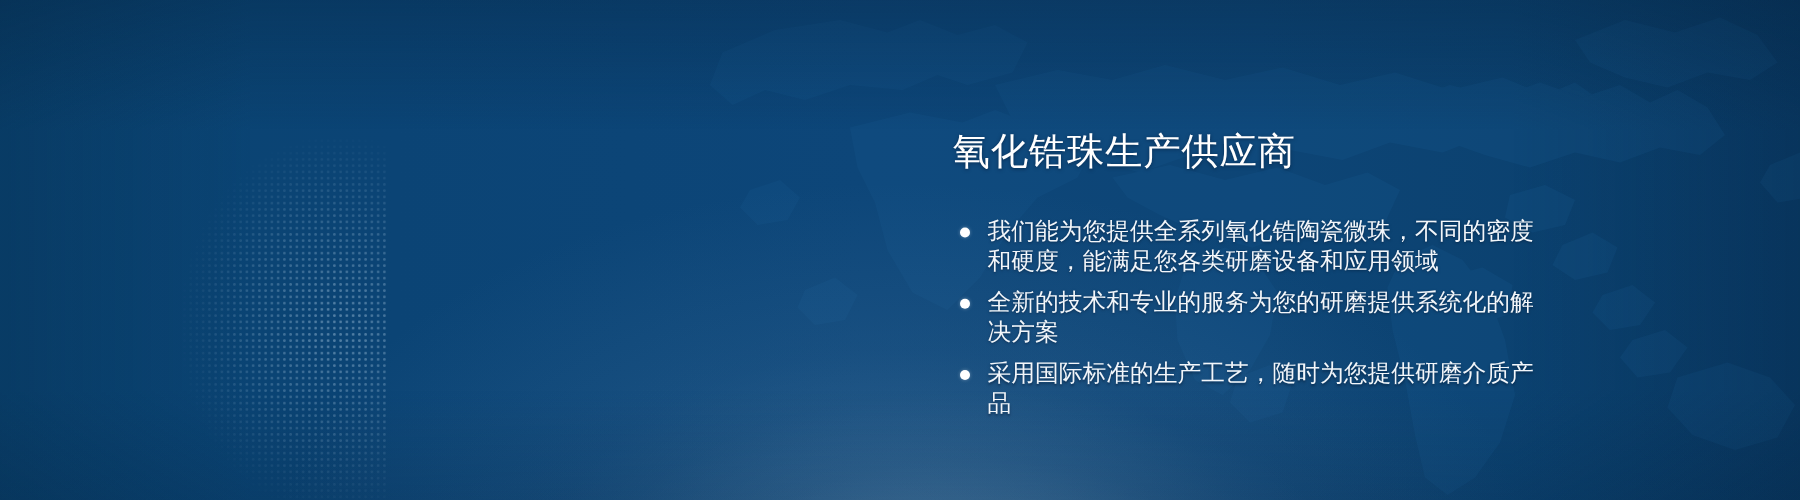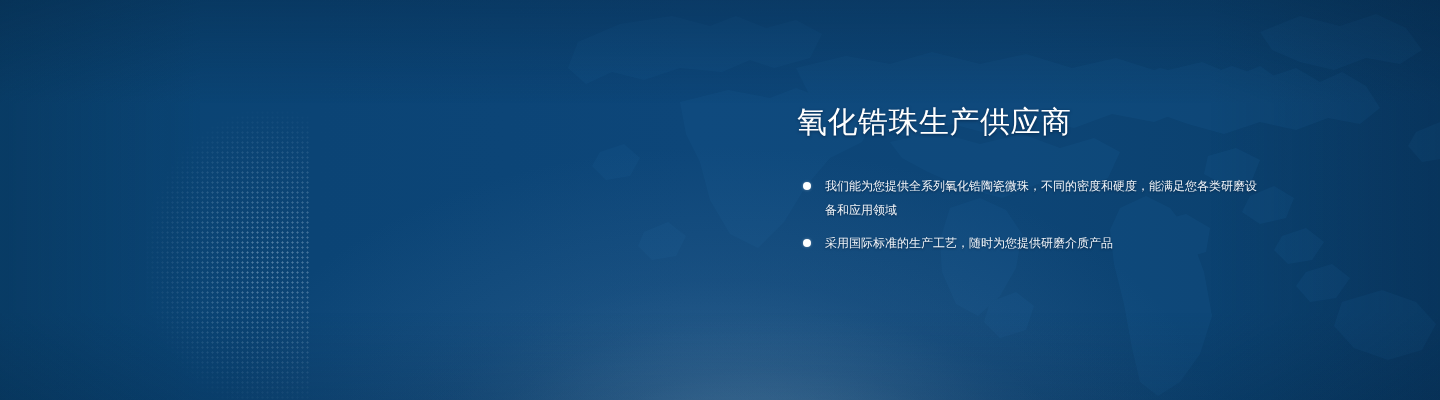--- a/index.html
+++ b/index.html
@@ -104,21 +104,21 @@
     background-size: 5px 5px;
     -webkit-mask-image: radial-gradient(ellipse 150px 180px at 78% 52%, #000 10%, rgba(0,0,0,0.55) 48%, rgba(0,0,0,0) 86%);
     mask-image: radial-gradient(ellipse 150px 180px at 78% 52%, #000 10%, rgba(0,0,0,0.55) 48%, rgba(0,0,0,0) 86%);
     opacity: 0.8;
     pointer-events: none;
   }
 
   
   .content {
     position: absolute;
-    left: 797px;
+    left: 762px;
     top: 104px;
     width: 470px;
   }
 
   .headline {
     margin: 0;
     font-size: 30px;
     font-weight: 400;
     line-height: 1.18;
     color: #ffffff;
@@ -131,21 +131,21 @@
     margin: 0;
     padding: 0;
     list-style: none;
     margin-top: 35px;
   }
 
   .bullet-item {
     position: relative;
     padding-left: 28px;
     margin-bottom: 9px;
-    font-size: 12px;
+    font-size: 19px;
     line-height: 24px;
     color: #f2f6fa;
     text-shadow: 0 1px 2px rgba(0,18,40,0.5);
   }
   .bullet-item:last-child { margin-bottom: 4px; }
 
   .bullet-dot {
     position: absolute;
     left: 6px;
     top: 8px;
@@ -330,18 +330,22 @@
   <div class="content">
     <h1 class="headline">氧化锆珠生产供应商</h1>
 
     <ul class="bullets">
       <li class="bullet-item">
         <span class="bullet-dot"></span>
         <span>我们能为您提供全系列氧化锆陶瓷微珠，不同的密度和硬度，能满足您各类研磨设备和应用领域</span>
       </li>
       <li class="bullet-item">
         <span class="bullet-dot"></span>
+        <span>全新的技术和专业的服务为您的研磨提供系统化的解决方案</span>
+      </li>
+      <li class="bullet-item">
+        <span class="bullet-dot"></span>
         <span>采用国际标准的生产工艺，随时为您提供研磨介质产品</span>
       </li>
     </ul>
   </div>
 
 </div>
 
 </body></html>

